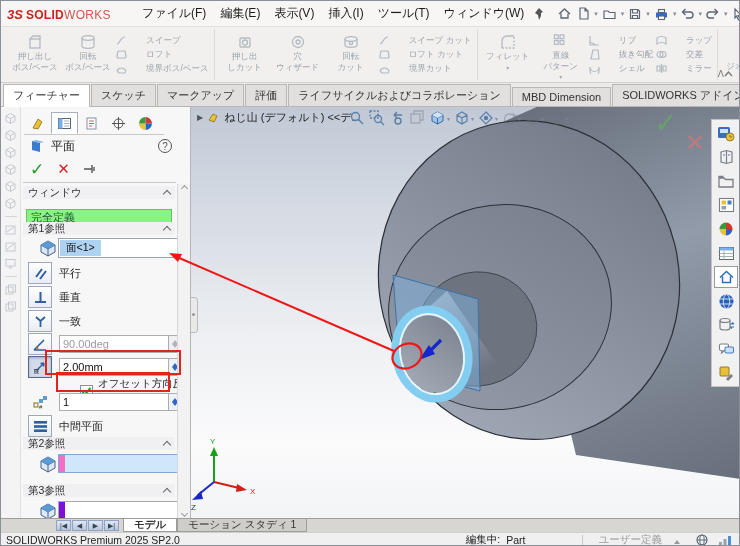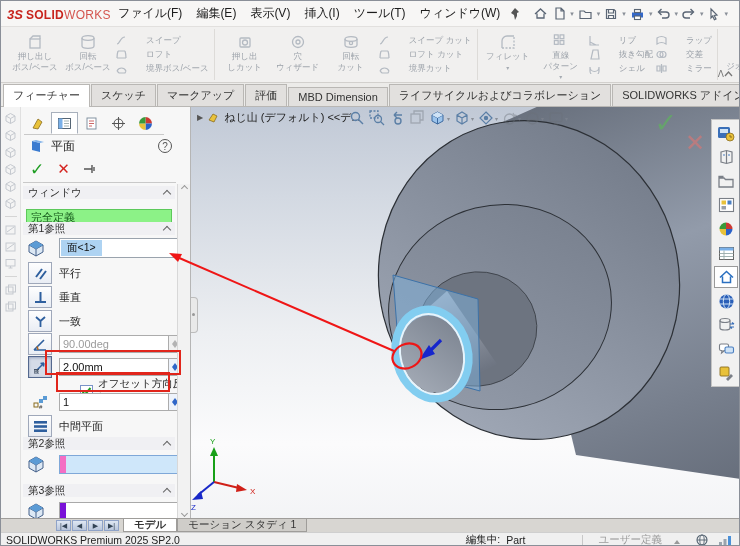--- a/index.html
+++ b/index.html
@@ -1,20 +1,20 @@
 <!DOCTYPE html>
 <html><head>
 <meta charset="utf-8">
 <style>
 *{margin:0;padding:0;box-sizing:border-box}
 html,body{background:#dfe1e5}
 .app{position:relative;width:740px;height:546px;font-family:"Liberation Sans","DejaVu Sans",sans-serif;background:#f0f0f0;overflow:hidden;border:1px solid #8a8f98}
 
 .titlebar{position:absolute;left:0;top:0;right:0;height:26px;background:#f7f6f5;border-bottom:1px solid #e2e0de;display:flex;align-items:center;padding:0 6px}
-.logo{display:flex;align-items:baseline;gap:3px;margin-right:0;white-space:nowrap}
+.logo{display:flex;align-items:baseline;gap:3px;margin-right:24px;white-space:nowrap}
 .logo .mark{color:#c8241d;font-style:italic;font-weight:bold;font-size:13px}
 .logo .solid{color:#c8241d;font-weight:bold;font-size:12px;letter-spacing:.3px}
 .logo .works{color:#d4554f;font-size:12px;letter-spacing:.3px}
 .menus{display:flex;align-items:center}
 .menus span{font-size:12px;color:#1c1c1c;padding:3px 7px;white-space:nowrap}
 .pinbtn{margin-left:2px;display:flex;align-items:center}
 .qat{display:flex;align-items:center;gap:1px;margin-left:10px}
 .qicon{display:flex;align-items:center;padding:1px 2px}
 .qcaret{font-size:7px;color:#8a8f98;margin:0 1px}
 .helpc{width:14px;height:14px;border-radius:50%;border:1.3px solid #555;color:#555;font-size:10px;display:flex;align-items:center;justify-content:center}
@@ -41,21 +41,21 @@
 .pmtab.active{background:#fff;border-color:#a8b0bc;border-bottom-color:#fff}
 .pm-title{position:absolute;top:31px;left:7px;display:flex;align-items:center;gap:7px;font-size:12px;color:#222}
 .pm-help{position:absolute;top:32px;right:18px}
 .okrow{position:absolute;top:52px;left:9px;display:flex;align-items:center;gap:13px;height:20px}
 .ok-check{color:#1f9e23;font-size:17px;font-weight:bold}
 .ok-x{color:#d42420;font-size:15px;font-weight:bold}
 .pm-div{position:absolute;top:75px;left:2px;right:14px;border-top:1px solid #c9c9c9}
 .pmhdr{position:absolute;left:2px;width:152px;height:13px;display:flex;justify-content:space-between;align-items:center;padding:0 5px;font-size:10.5px;color:#2b2b2b;background:#f0f0f3}
 .chev{width:6px;height:6px;border-left:1.4px solid #666;border-top:1.4px solid #666;transform:rotate(45deg);margin-top:3px}
 .greenbox{position:absolute;top:102px;left:5px;width:146px;height:16px;background:#8cf287;border:1px solid #5dc95a;color:#14581a;display:flex;align-items:center;padding-left:4px}
-.selrow{position:absolute;left:5px;display:flex;align-items:center;gap:13px}
+.selrow{position:absolute;left:17px;display:flex;align-items:flex-start;gap:0}
 .selbox{width:122px;height:20px;background:#fff;border:1px solid #9aa3ad;display:flex;align-items:center;overflow:hidden}
 .selitem{background:#aed3f2;padding:0 6px;font-size:10.5px;color:#111;height:16px;display:flex;align-items:center;margin-left:1px}
 .selbox2{width:122px;height:19px;border:1px solid #7fa8d8;background:#cfe7fa;display:flex}
 .selbox3{width:122px;height:18px;border:1px solid #a9a9a9;background:#fff;display:flex}
 .stripe-pink{width:6px;background:#f46ec4}
 .stripe-purple{width:6px;background:#7a12d8}
 .ibrow{position:absolute;left:7px;display:flex;align-items:center;gap:7px}
 .ibtn{width:24px;height:22px;border:1px solid #9fa8ba;background:linear-gradient(#fefefe,#e9edf4);display:flex;align-items:center;justify-content:center;flex:none}
 .ibtn.pressed{background:#d4dbe8;border-color:#54688e;box-shadow:inset 0 1px 3px #9aa5bd}
 .pminput{width:110px;height:18px;border:1px solid #acacac;background:#fff;font-size:11px;padding:0 3px;color:#111;font-family:Liberation Sans, sans-serif}
@@ -355,22 +355,22 @@
     <span class="rib-collapse">ᐱ︎<svg width="9" height="6" viewBox="0 0 9 6">
           <path d="M1 5 L4.5 1 L8 5" fill="none" stroke="#777" stroke-width="1.3"></path>
         </svg></span>
   </div>
 
   <div class="cmdtabs">
     <span class="ctab active">フィーチャー</span>
     <span class="ctab">スケッチ</span>
     <span class="ctab">マークアップ</span>
     <span class="ctab">評価</span>
+    <span class="ctab">ライフサイクルおよびコラボレーション</span>
     <span class="ctab">MBD Dimension</span>
-    <span class="ctab">ライフサイクルおよびコラボレーション</span>
     <span class="ctab">SOLIDWORKS アドイン</span>
 
   </div>
 
   <div class="left-strip">
     <svg width="13" height="13" viewBox="0 0 13 13" fill="none" stroke="#c5c9cf" stroke-width="1">
         <path d="M2 4 L6.5 1.5 L11 4 V9 L6.5 11.5 L2 9 Z M2 4 L6.5 6.5 L11 4 M6.5 6.5 V11.5"></path>
       </svg>
     <svg width="13" height="13" viewBox="0 0 13 13" fill="none" stroke="#c5c9cf" stroke-width="1">
         <path d="M2 4 L6.5 1.5 L11 4 V9 L6.5 11.5 L2 9 Z M2 4 L6.5 6.5 L11 4 M6.5 6.5 V11.5"></path>

